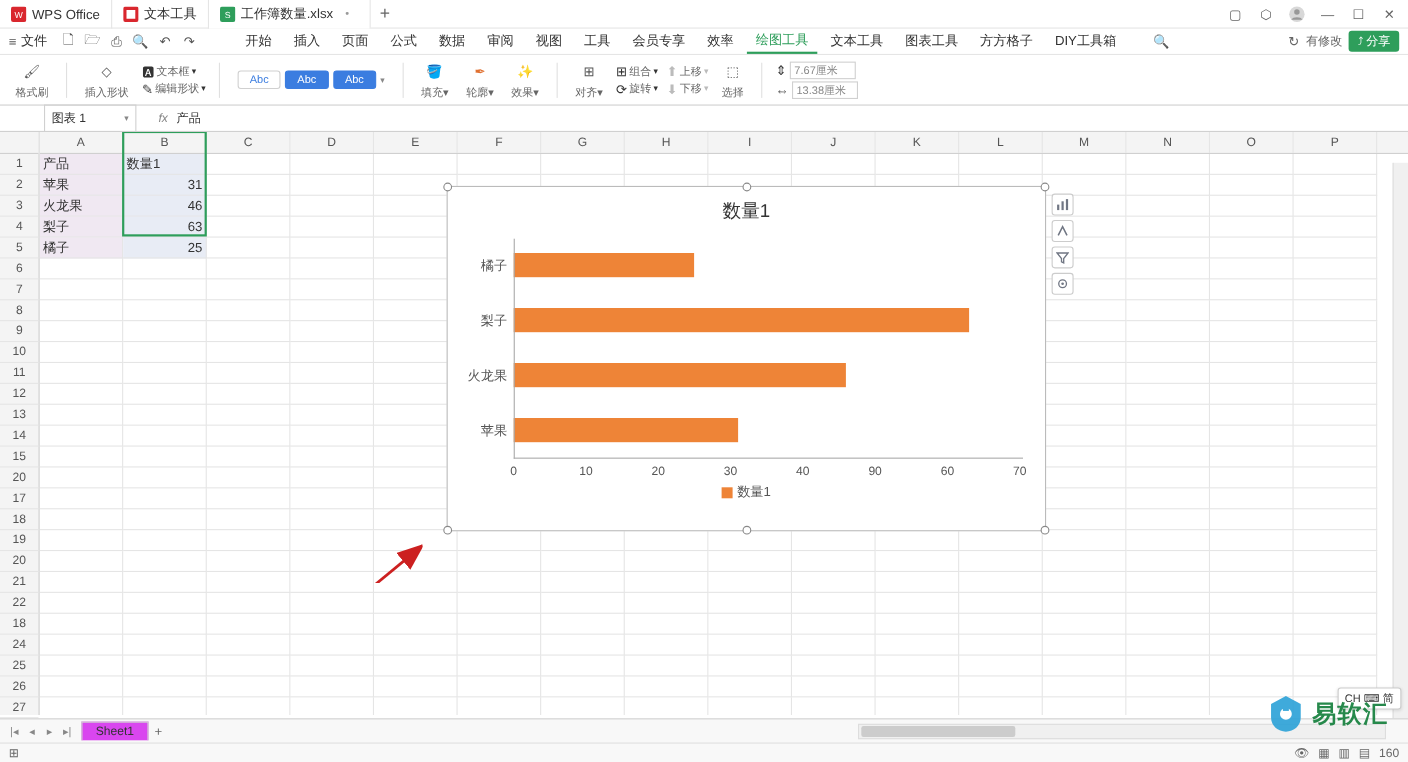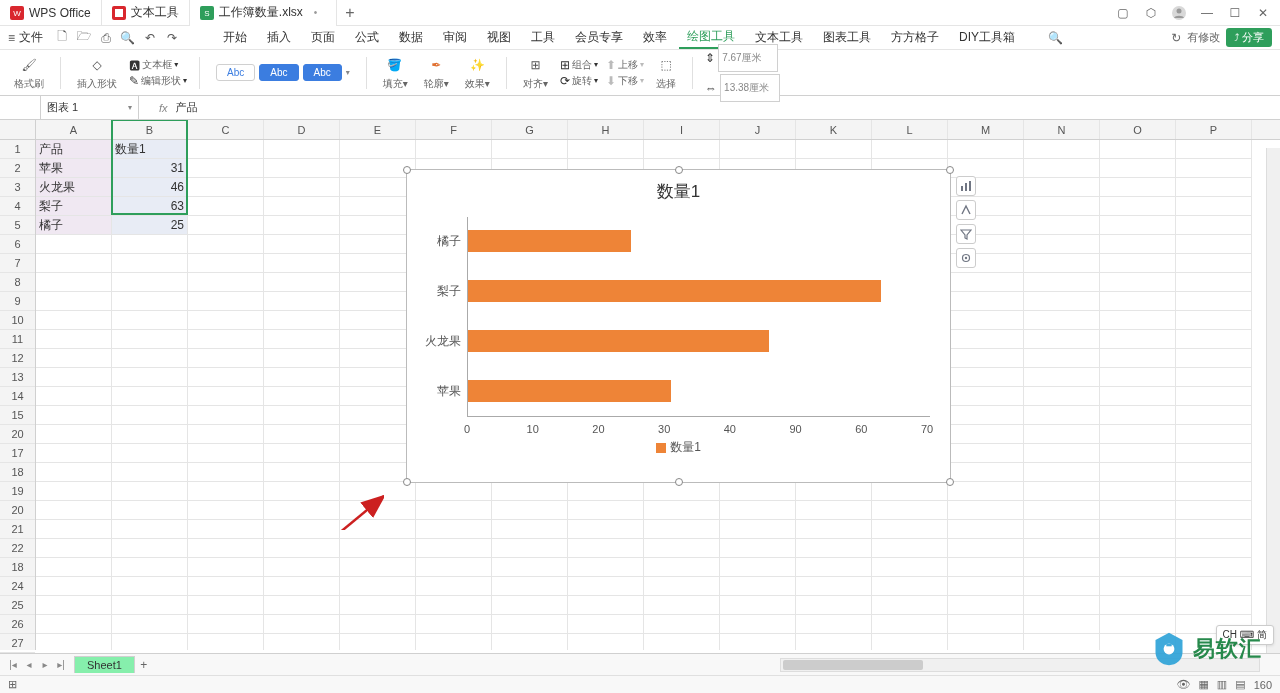--- a/index.html
+++ b/index.html
@@ -28,25 +28,25 @@
 
 
 .ribbon { height: 46px; display: flex; align-items: center; padding: 0 10px; gap: 8px; border-bottom: 1px solid #d0d0d0; }
 .ribbon-group { display: flex; flex-direction: column; align-items: center; gap: 2px; padding: 0 4px; }
 .ribbon-group-h { display: flex; align-items: center; gap: 4px; padding: 0 4px; }
 .ribbon-sep { width: 1px; height: 32px; background: #e0e0e0; margin: 0 4px; }
 .ribbon-icon { width: 20px; height: 20px; display: flex; align-items: center; justify-content: center; color: #555; }
 .ribbon-label { font-size: 10px; color: #666; text-align: right; }
 .abc-btn { border: 1px solid #d0d0d0; border-radius: 3px; padding: 2px 10px; font-size: 10px; cursor: pointer; }
 .abc-btn.blue { background: #3b7de0; color: #fff; border-color: #3b7de0; }
-.size-input { width: 60px; height: 28px; border: 1px solid #d0d0d0; font-size: 10px; padding: 0 3px; color: #888; }
+.size-input { width: 60px; height: 16px; border: 1px solid #d0d0d0; font-size: 10px; padding: 0 3px; color: #888; }
 
 
 .formula-bar { height: 24px; display: flex; align-items: center; border-bottom: 1px solid #d0d0d0; }
-.name-box { width: 99px; height: 20px; border: 1px solid #d0d0d0; margin-left: 40px; padding: 12px 6px; font-size: 11px; display: flex; align-items: center; justify-content: space-between; }
+.name-box { width: 84px; height: 20px; border: 1px solid #d0d0d0; margin-left: 40px; padding: 12px 6px; font-size: 11px; display: flex; align-items: center; justify-content: space-between; }
 .fx-area { display: flex; align-items: center; margin-left: 20px; gap: 8px; }
 .fx-label { font-style: italic; color: #888; font-size: 11px; }
 .formula-content { font-size: 11px; color: #333; }
 
 
 .sheet-area { position: relative; display: flex; height: 530px; }
 .row-headers { width: 36px; background: #f4f4f4; border-right: 1px solid #d0d0d0; }
 .corner { height: 20px; border-bottom: 1px solid #d0d0d0; background: #f4f4f4; }
 .row-h { height: 19px; border-bottom: 1px solid #e5e5e5; text-align: center; font-size: 11px; line-height: 19px; color: #555; }
 .grid-body { flex: 1; position: relative; overflow: hidden; }
@@ -74,21 +74,21 @@
 .chart-side-btns { position: absolute; right: -26px; top: 6px; display: flex; flex-direction: column; gap: 4px; }
 .chart-side-btn { width: 20px; height: 20px; background: #fff; border: 1px solid #ccc; border-radius: 3px; display: flex; align-items: center; justify-content: center; color: #707683; font-size: 11px; cursor: pointer; }
 
 
 .arrow-annot { position: absolute; left: 298px; top: 370px; width: 50px; height: 40px; pointer-events: none; }
 
 
 .sheet-tabs { position: absolute; bottom: 18px; left: 0; right: 0; height: 22px; display: flex; align-items: center; border-top: 1px solid #d0d0d0; background: #f8f8f8; }
 .sheet-nav { display: flex; gap: 2px; padding: 0 6px; }
 .sheet-nav-btn { width: 14px; text-align: center; color: #888; cursor: pointer; font-size: 10px; }
-.sheet-tab { padding: 2px 12px; background: #86efac; border: 1px solid #d0d0d0; border-bottom: none; font-size: 11px; }
+.sheet-tab { padding: 2px 12px; background: #d946ef; border: 1px solid #d0d0d0; border-bottom: none; font-size: 11px; }
 .sheet-add { width: 18px; text-align: center; color: #666; cursor: pointer; }
 .hscroll { margin-left: auto; width: 480px; height: 14px; background: #f0f0f0; border: 1px solid #ddd; margin-right: 20px; position: relative; }
 .hscroll-thumb { position: absolute; left: 2px; top: 1px; width: 140px; height: 10px; background: #ccc; border-radius: 2px; }
 
 
 .status-bar { position: absolute; bottom: 0; left: 0; right: 0; height: 18px; background: #f8f8f8; border-top: 1px solid #e0e0e0; display: flex; align-items: center; padding: 0 8px; font-size: 11px; color: #666; }
 .status-right { margin-left: auto; display: flex; align-items: center; gap: 8px; }
 
 
 .ime-box { position: absolute; right: 6px; bottom: 48px; background: #fff; border: 1px solid #ccc; border-radius: 3px; padding: 2px 6px; font-size: 10px; color: #333; box-shadow: 0 1px 3px rgba(0,0,0,0.1); }

